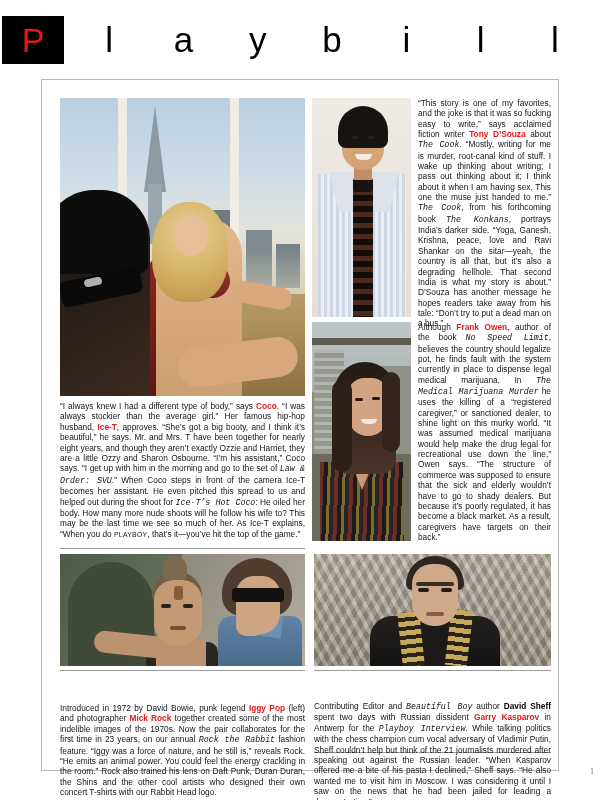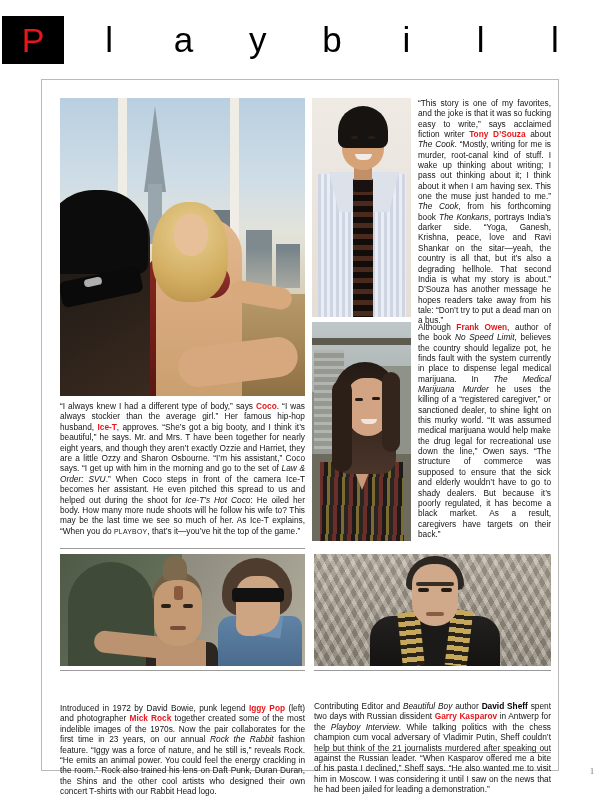--- a/index.html
+++ b/index.html
@@ -113,21 +113,21 @@
     font-family: "Liberation Sans", sans-serif;
     font-size: 8.3px;
     line-height: 10.4px;
     text-align: justify;
     color: #141414;
     -webkit-hyphens: auto;
     hyphens: auto;
   }
   .red { color: #e8161b; font-weight: bold; }
   .blk { color: #000000; font-weight: bold; }
-  em { font-style: italic; }
+  em { font-style: italic; font-family: Liberation Mono, monospace; }
   .sc { font-size: 6.8px; letter-spacing: 0.3px; }
 
   .rule {
     position: absolute;
     background: #9a9a9a;
     height: 1px;
   }
 
   .folio {
     position: absolute;

